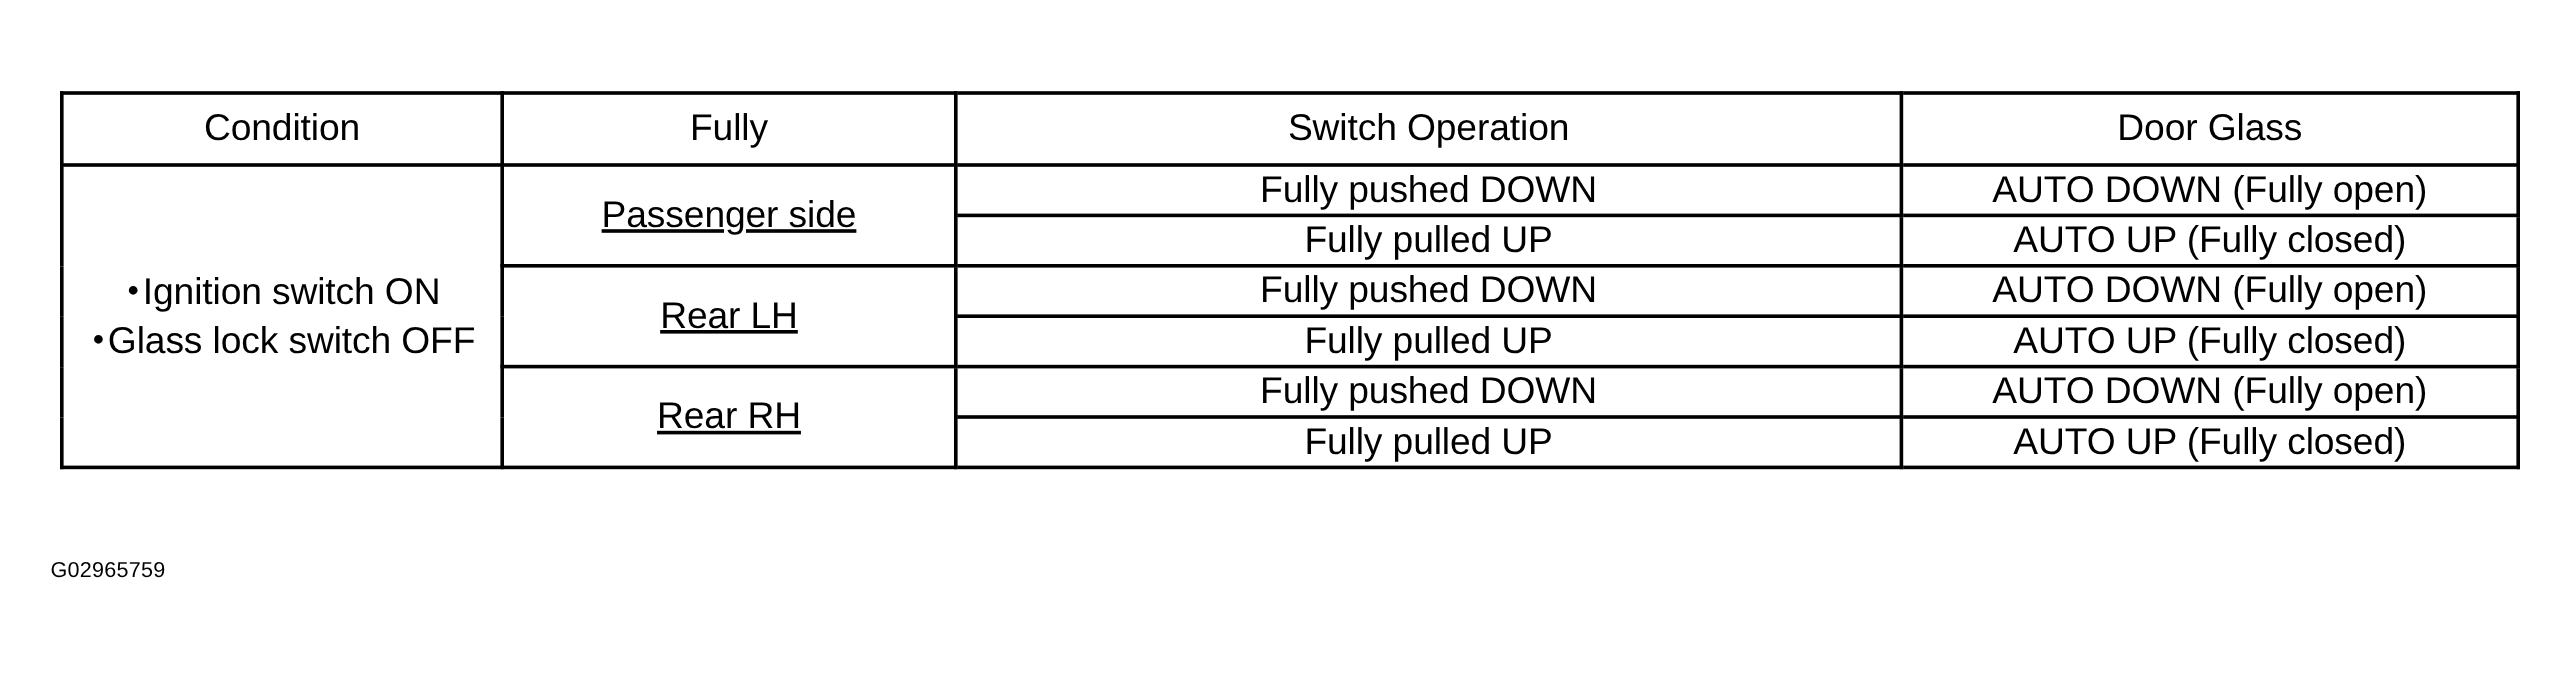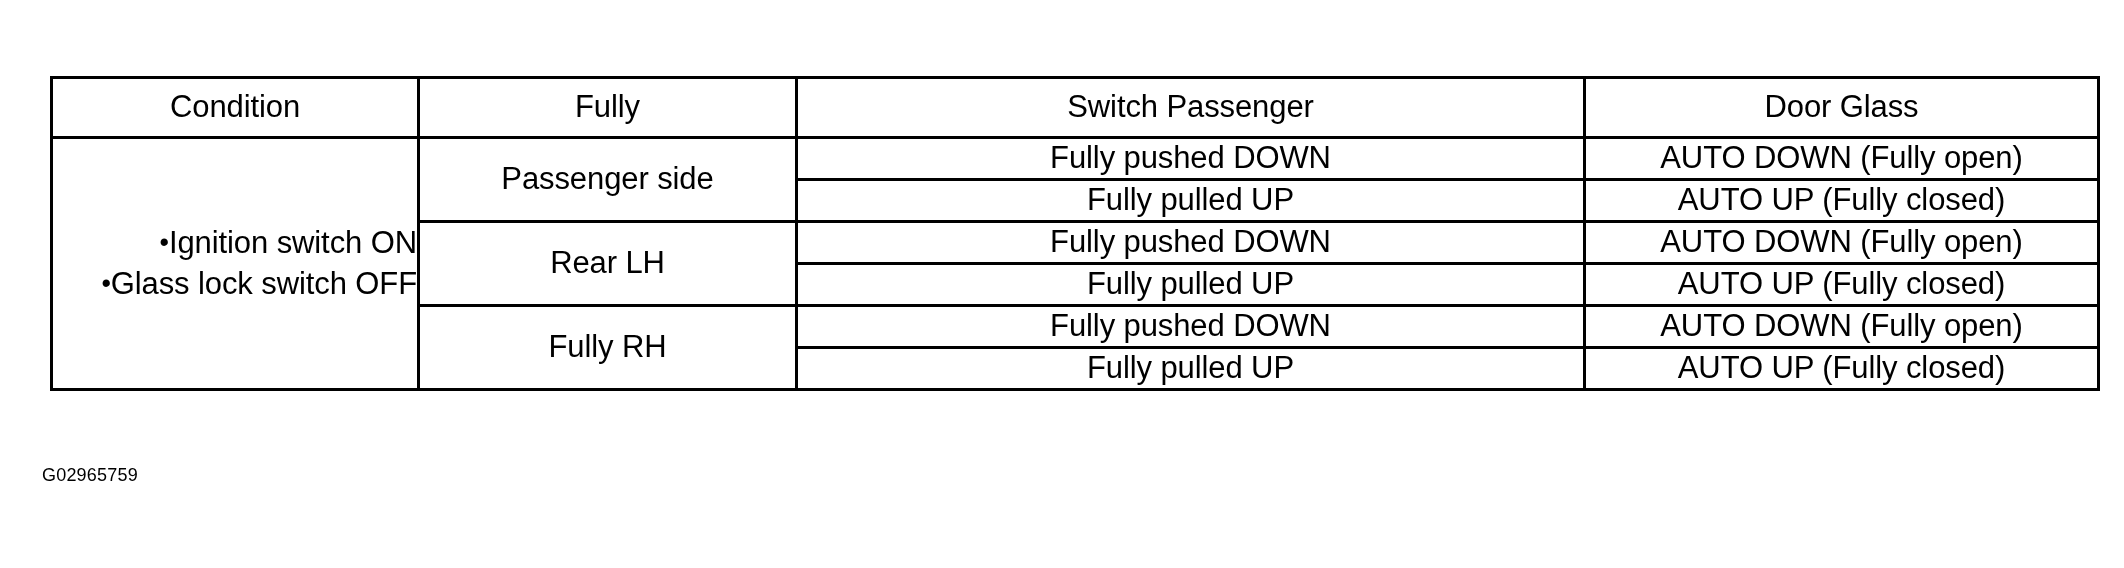--- a/index.html
+++ b/index.html
@@ -74,32 +74,33 @@
   .condition-list {
     margin: 0;
     padding: 0;
     list-style: none;
   }
   .condition-list li {
     display: block;
     font-size: 31px;
     line-height: 1.30;
     white-space: nowrap;
-    text-align: right;
+    text-align: center;
   }
   .bullet-mark {
     display: inline-block;
     width: 16px;
     font-size: 27px;
     line-height: 1;
     vertical-align: 2px;
   }
 
   .switch-cell {
     vertical-align: middle;
+    text-decoration: underline;
   }
 
   
   .figure-caption {
     position: absolute;
     left: 30px;
     top: 466px;
     font-size: 18px;
     line-height: 1;
     letter-spacing: 0.2px;
@@ -117,21 +118,21 @@
       <col class="col-condition">
       <col class="col-switch">
       <col class="col-operation">
       <col class="col-doorglass">
     </colgroup>
 
     <thead>
       <tr class="header-row">
         <th>Condition</th>
         <th>Fully</th>
-        <th>Switch Passenger</th>
+        <th>Switch Operation</th>
         <th>Door Glass</th>
       </tr>
     </thead>
 
     <tbody>
 
       <tr class="sub-row">
         <td class="condition-cell" rowspan="6">
           <ul class="condition-list">
             <li><span class="bullet-mark">•</span><span>Ignition switch ON</span></li>
@@ -151,21 +152,21 @@
         <td class="switch-cell" rowspan="2">Rear LH</td>
         <td>Fully pushed DOWN</td>
         <td>AUTO DOWN (Fully open)</td>
       </tr>
       <tr class="sub-row">
         <td>Fully pulled UP</td>
         <td>AUTO UP (Fully closed)</td>
       </tr>
 
       <tr class="sub-row">
-        <td class="switch-cell" rowspan="2">Fully RH</td>
+        <td class="switch-cell" rowspan="2">Rear RH</td>
         <td>Fully pushed DOWN</td>
         <td>AUTO DOWN (Fully open)</td>
       </tr>
       <tr class="sub-row">
         <td>Fully pulled UP</td>
         <td>AUTO UP (Fully closed)</td>
       </tr>
 
     </tbody>
   </table>

